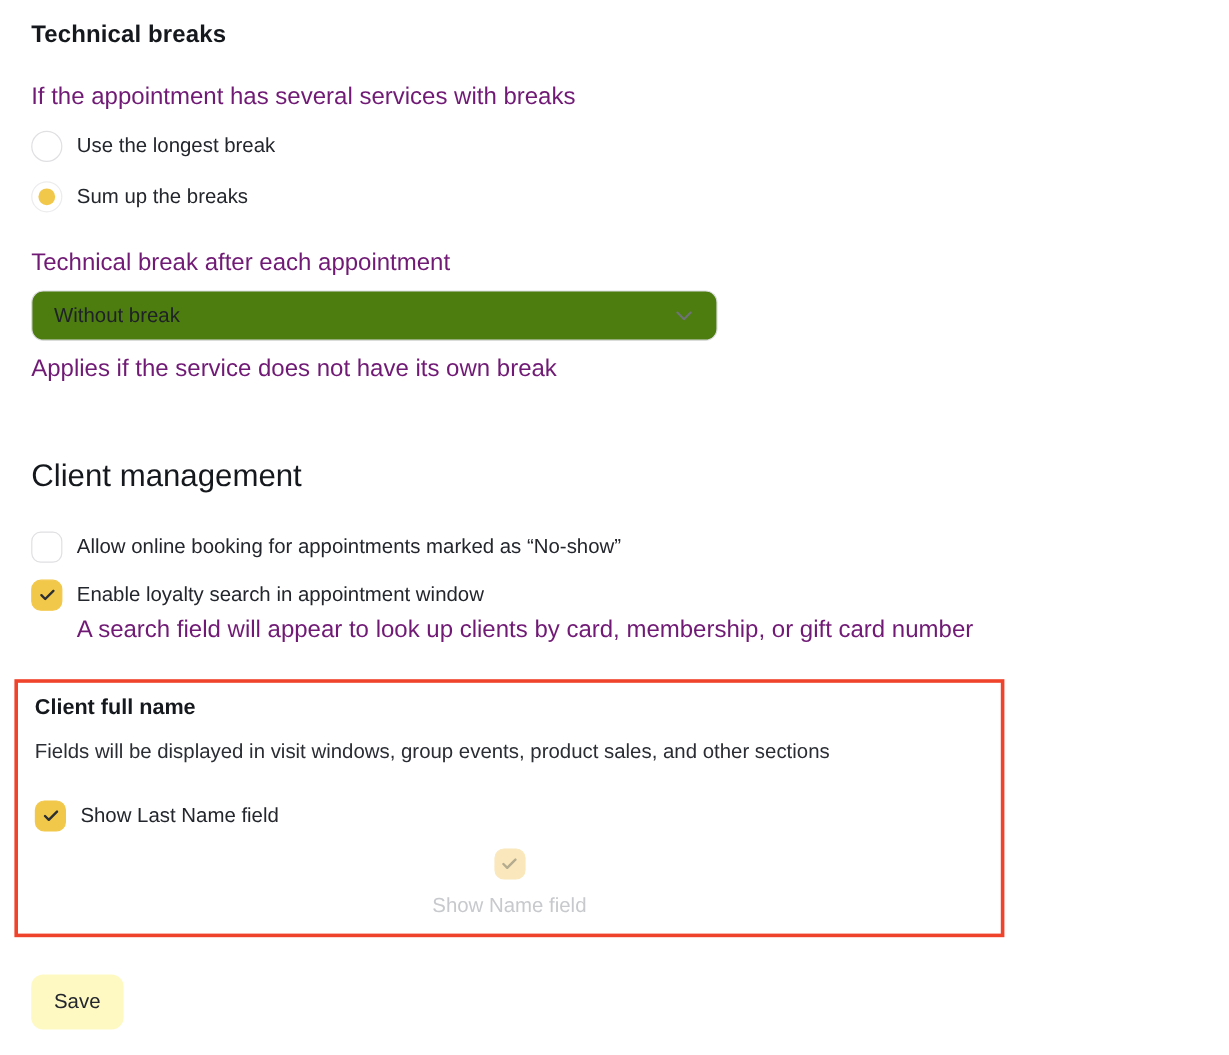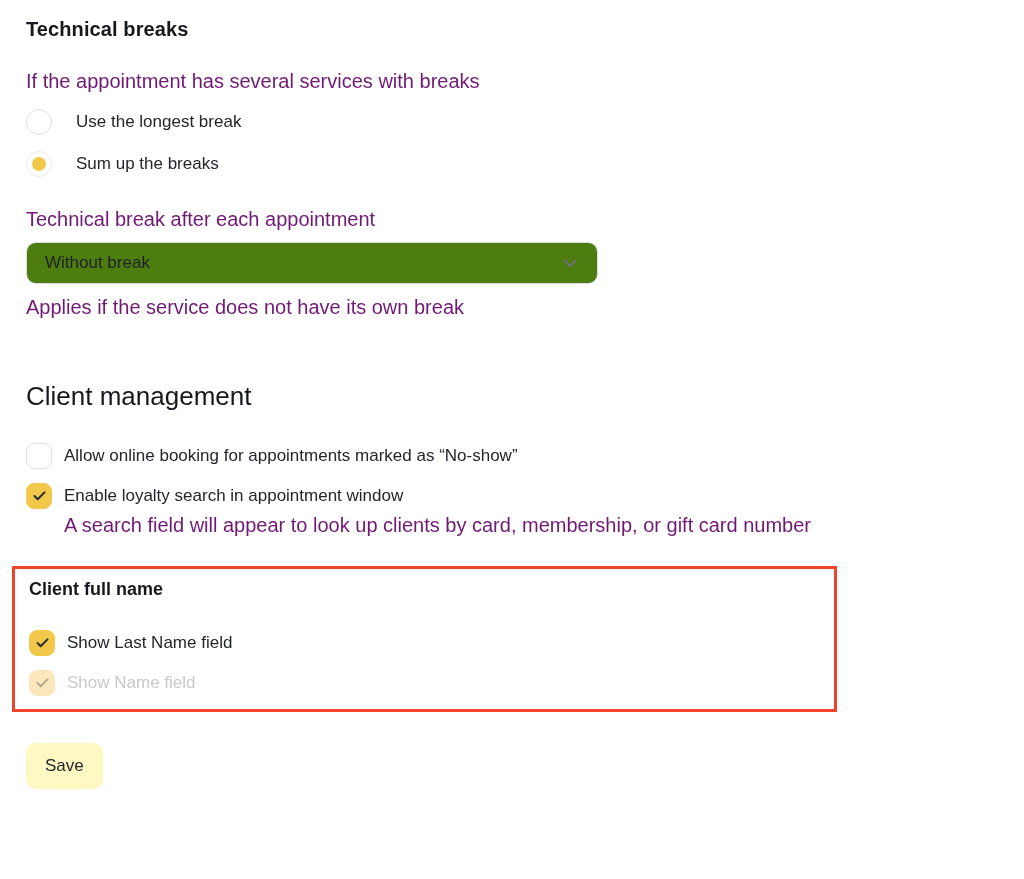--- a/index.html
+++ b/index.html
@@ -12,21 +12,21 @@
   }
   .page { padding: 18px 26px 0 26px; }
 
   .h-small { font-size: 20px; font-weight: 700; color: #15181d; letter-spacing: .1px; }
   .h-large { font-size: 26px; font-weight: 400; color: #15181d; margin-top: 62px; }
   .h-mid   { font-size: 18px; font-weight: 700; color: #15181d; }
 
   .hint { font-size: 20px; color: #701a75; }
   .tb-subtitle { margin-top: 29px; }
 
-  .radio-row { display: flex; align-items: center; gap: 24px; margin-top: 16px; height: 26px; cursor: pointer; }
+  .radio-row { display: flex; align-items: center; gap: 12px; margin-top: 16px; height: 26px; cursor: pointer; }
   .radio {
     width: 26px; height: 26px; flex: none;
     border-radius: 50%;
     border: 1.5px solid #e0e0e3;
     background: #fff;
     display: flex; align-items: center; justify-content: center;
   }
   .radio.selected { border-color: #ececee; }
   .radio.selected::after { content: ""; width: 14px; height: 14px; border-radius: 50%; background: #F2C84B; }
   .row-label { font-size: 17px; color: #23262c; }
@@ -49,21 +49,21 @@
     width: 26px; height: 26px; flex: none;
     border-radius: 8px;
     border: 1.5px solid #e0e0e3;
     background: #fff;
     display: flex; align-items: center; justify-content: center;
   }
   .checkbox.checked { background: #F2C84B; border-color: #F2C84B; }
   .checkbox .check-icon { color: #2b2e33; display: flex; }
   .checkbox.disabled { background: #FAE8BC; border-color: #FAE8BC; }
   .checkbox.disabled .check-icon { color: #b5ac90; }
-  .checkbox-row.disabled { cursor: default; }
+  .checkbox-row.disabled { cursor: default; flex-direction: column; }
   .checkbox-row.disabled .row-label { color: #c7c9cc; }
   .cb-hint { margin-left: 38px; margin-top: 5px; }
 
   .highlight-box {
     margin: 29px 0 0 -14px;
     width: 825px;
     border: 3px solid #F0432B;
     padding: 10px 14px 13px 14px;
   }
   .cfn-subtitle { font-size: 17px; color: #2a2d33; margin-top: 17px; }
@@ -129,20 +129,21 @@
           </svg>
         </span>
       </span>
       <span class="row-label">Enable loyalty search in appointment window</span>
     </div>
     <p class="hint cb-hint">A search field will appear to look up clients by card, membership, or gift card number</p>
 
     
     <div class="highlight-box">
       <h3 class="h-mid">Client full name</h3>
+      <p class="cfn-subtitle">Fields will be displayed in visit windows, group events, product sales, and other sections</p>
 
       <div class="checkbox-row first">
         <span class="checkbox checked">
           <span class="check-icon">
             <svg width="13" height="10" viewBox="0 0 14 11">
               <path d="M1.5 5.5 L5 9 L12.5 1.5" fill="none" stroke="currentColor" stroke-width="2.2" stroke-linecap="round" stroke-linejoin="round"></path>
             </svg>
           </span>
         </span>
         <span class="row-label">Show Last Name field</span>

